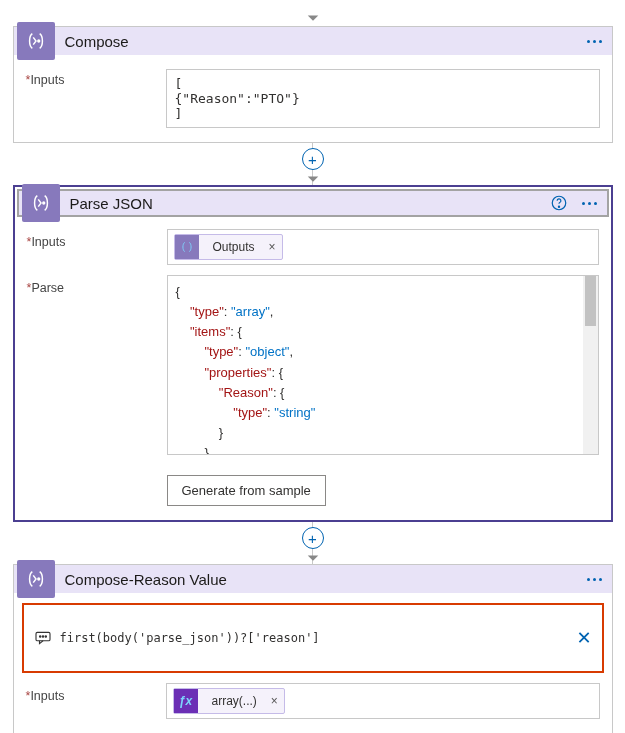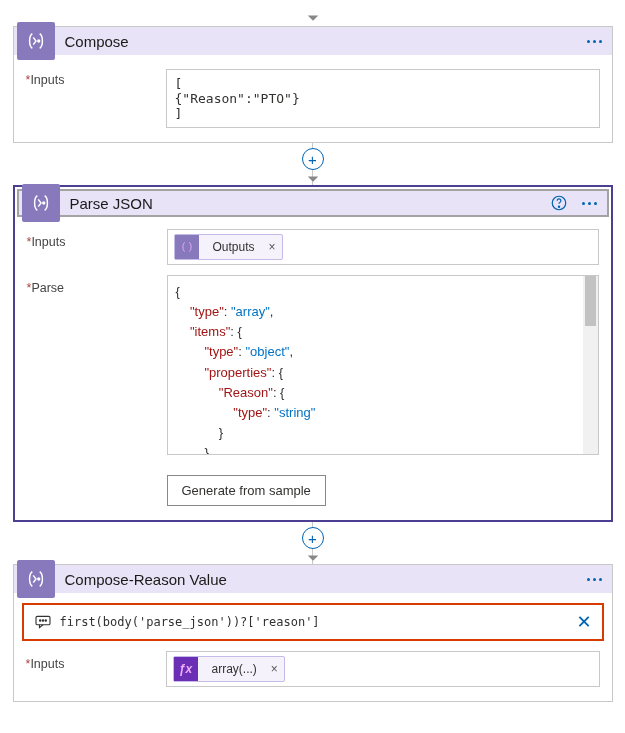--- a/index.html
+++ b/index.html
@@ -35,35 +35,35 @@
   .dots span{width:3px;height:3px;border-radius:50%;background:var(--link);}
   .card-body{padding:12px 12px 14px 12px;}
   .row{display:flex;margin-bottom:10px;}
   .row:last-child{margin-bottom:0;}
   .label{width:140px;padding-top:6px;font-size:12.5px;color:#444;}
   .req{color:var(--red);}
   .field{flex:1;}
   .textbox{border:1px solid var(--border);background:#fff;padding:6px 8px;min-height:28px;font-size:13px;white-space:pre-wrap;font-family:Consolas,monospace;}
   .token-field{border:1px solid var(--border);padding:4px 6px;min-height:32px;display:flex;align-items:center;gap:4px;}
   .token{display:inline-flex;align-items:center;gap:14px;background:#f5f2fb;border:1px solid var(--purple-mid);border-radius:2px;padding:0 6px 0 0;height:26px;font-size:12px;}
-  .token-icon{width:24px;height:24px;background:var(--purple-icon);display:flex;align-items:center;justify-content:center;color:#f0abfc;}
+  .token-icon{width:24px;height:24px;background:var(--purple-icon);display:flex;align-items:center;justify-content:center;color:#7dd3fc;}
   .token-icon svg{width:14px;height:14px;}
   .token-x{color:#555;cursor:pointer;}
   .token.fx .token-icon{background:var(--fx-purple);font-style:italic;font-weight:600;font-size:12px;}
   .codebox{border:1px solid var(--border);padding:6px 8px;font-family:Consolas,monospace;font-size:13px;line-height:1.55;position:relative;max-height:180px;overflow:hidden;}
   .codebox .sb{position:absolute;right:0;top:0;bottom:0;width:15px;background:#f1f1f1;}
   .codebox .sb .th{position:absolute;top:0;left:2px;right:2px;height:50px;background:#c2c2c2;border-radius:0;}
   .kw{color:#a31515;}
   .str{color:var(--blue);}
   .btn{display:inline-block;border:1px solid #8a8886;padding:7px 14px;font-size:13px;background:#fff;cursor:pointer;margin-top:20px;}
   .connector{display:flex;flex-direction:column;align-items:center;height:42px;justify-content:center;position:relative;}
   .connector .line{width:1px;background:var(--border);position:absolute;top:0;bottom:0;}
   .plus{width:22px;height:22px;border:1px solid var(--link);border-radius:50%;background:#fff;z-index:1;display:flex;align-items:center;justify-content:center;color:var(--link);font-size:15px;font-weight:400;cursor:pointer;position:relative;top:-5px;}
   .connector .down-arrow{position:absolute;bottom:-2px;}
-  .tooltip-bar{display:flex;align-items:center;border:2px solid var(--tooltip-border);margin:10px 8px;padding:6px 10px;gap:8px;}
+  .tooltip-bar{display:flex;align-items:center;border:2px solid var(--tooltip-border);margin:10px 8px;padding:22px 10px;gap:8px;}
   .tooltip-icon{display:flex;align-items:center;}
   .tooltip-icon svg{width:18px;height:14px;}
   .tooltip-txt{flex:1;font-family:Consolas,monospace;font-size:12px;}
   .tooltip-close{color:var(--link);font-size:18px;cursor:pointer;}
   .compose-input{margin-top:2px;}
 </style>
 </head>
 <body>
 
 <div class="flow">

